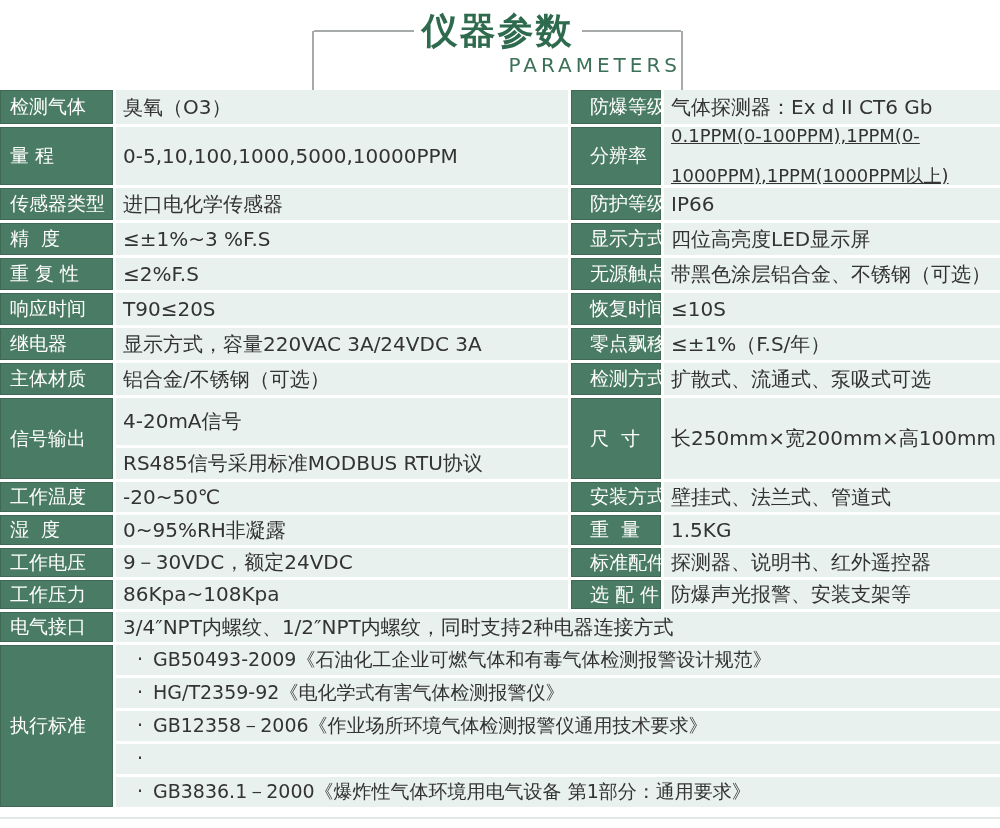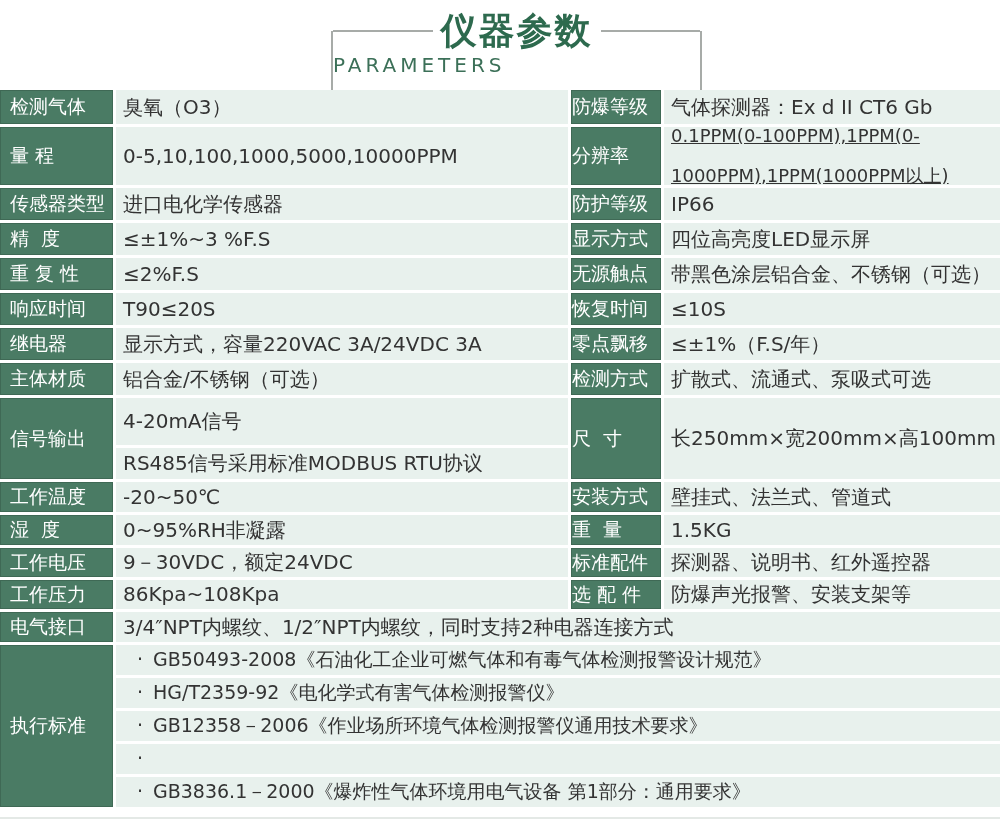--- a/index.html
+++ b/index.html
@@ -3,51 +3,51 @@
 <meta charset="utf-8">
 <style>
   html,body{margin:0;padding:0;}
   body{
     width:1000px;height:828px;position:relative;background:#ffffff;
     font-family:"DejaVu Sans","Liberation Sans",sans-serif;
     overflow:hidden;
   }
   
   .header-box{
-    position:absolute;left:331px;top:31px;width:371px;height:59px;
+    position:absolute;left:312px;top:31px;width:371px;height:59px;
     border-left:2px solid #a7aba8;border-right:2px solid #a7aba8;
     box-sizing:border-box;
   }
   .title-row{
     display:flex;align-items:center;height:42px;margin-top:-21px;
   }
   .title-row .seg{flex:1;height:2px;background:#a7aba8;}
   .page-title{
     font-size:36px;font-weight:bold;color:#2d6a4e;letter-spacing:2px;
     padding:0 8px;white-space:nowrap;line-height:1;
   }
   .page-subtitle{
-    text-align:left;font-size:20px;color:#3c7058;letter-spacing:4px;
+    text-align:right;font-size:20px;color:#3c7058;letter-spacing:4px;
     margin-top:1px;
   }
   
   .spec{
     position:absolute;top:90px;left:0;width:1000px;
     display:grid;
     grid-template-columns:113px 452px 90px 336px;
     grid-template-rows:34px 58px 32px 32px 32px 32px 32px 32px 47px 31px 30px 30px 29px 29px 30px 30px 30px 30px 30px 30px;
     gap:3px;background:#ffffff;
   }
   .lab{
     background:#4a7b64;color:#ffffff;font-size:19px;
     display:flex;align-items:center;padding-left:9px;
     white-space:pre;box-sizing:border-box;
     border:1px solid rgba(0,0,0,0.14);
   }
-  .lab.r{padding-left:0;}
+  .lab.r{padding-left:18px;}
   .val{
     background:#e8f1ed;color:#333333;font-size:20px;
     display:flex;align-items:center;padding-left:7px;padding-right:4px;
     white-space:pre-wrap;box-sizing:border-box;line-height:1.45;
   }
   .val.lh2{font-size:18px;line-height:40px;text-decoration:underline;}
   .val.std{font-size:19px;}
   .dot{width:26px;text-align:center;flex:0 0 auto;padding-left:4px;color:#333;}
   .bottom-rule{
     position:absolute;left:0;top:817px;width:1000px;height:2px;background:#e4e9e6;
@@ -132,21 +132,21 @@
   <div class="val" style="grid-area:14/2">86Kpa~108Kpa</div>
   <div class="lab r" style="grid-area:14/3">选 配 件</div>
   <div class="val" style="grid-area:14/4">防爆声光报警、安装支架等</div>
 
   <div class="lab" style="grid-area:15/1">电气接口</div>
   <div class="val" style="grid-area:15/2/16/5">3/4″NPT内螺纹、1/2″NPT内螺纹，同时支持2种电器连接方式</div>
 
   <div class="lab" style="grid-area:16/1/21/2">执行标准</div>
   <div class="val std" style="grid-area:16/2/17/5">
     <span class="dot">·</span>
-    <span>GB50493-2008《石油化工企业可燃气体和有毒气体检测报警设计规范》</span>
+    <span>GB50493-2009《石油化工企业可燃气体和有毒气体检测报警设计规范》</span>
   </div>
   <div class="val std" style="grid-area:17/2/18/5">
     <span class="dot">·</span>
     <span>HG/T2359-92《电化学式有害气体检测报警仪》</span>
   </div>
   <div class="val std" style="grid-area:18/2/19/5">
     <span class="dot">·</span>
     <span>GB12358－2006《作业场所环境气体检测报警仪通用技术要求》</span>
   </div>
   <div class="val std" style="grid-area:19/2/20/5">

